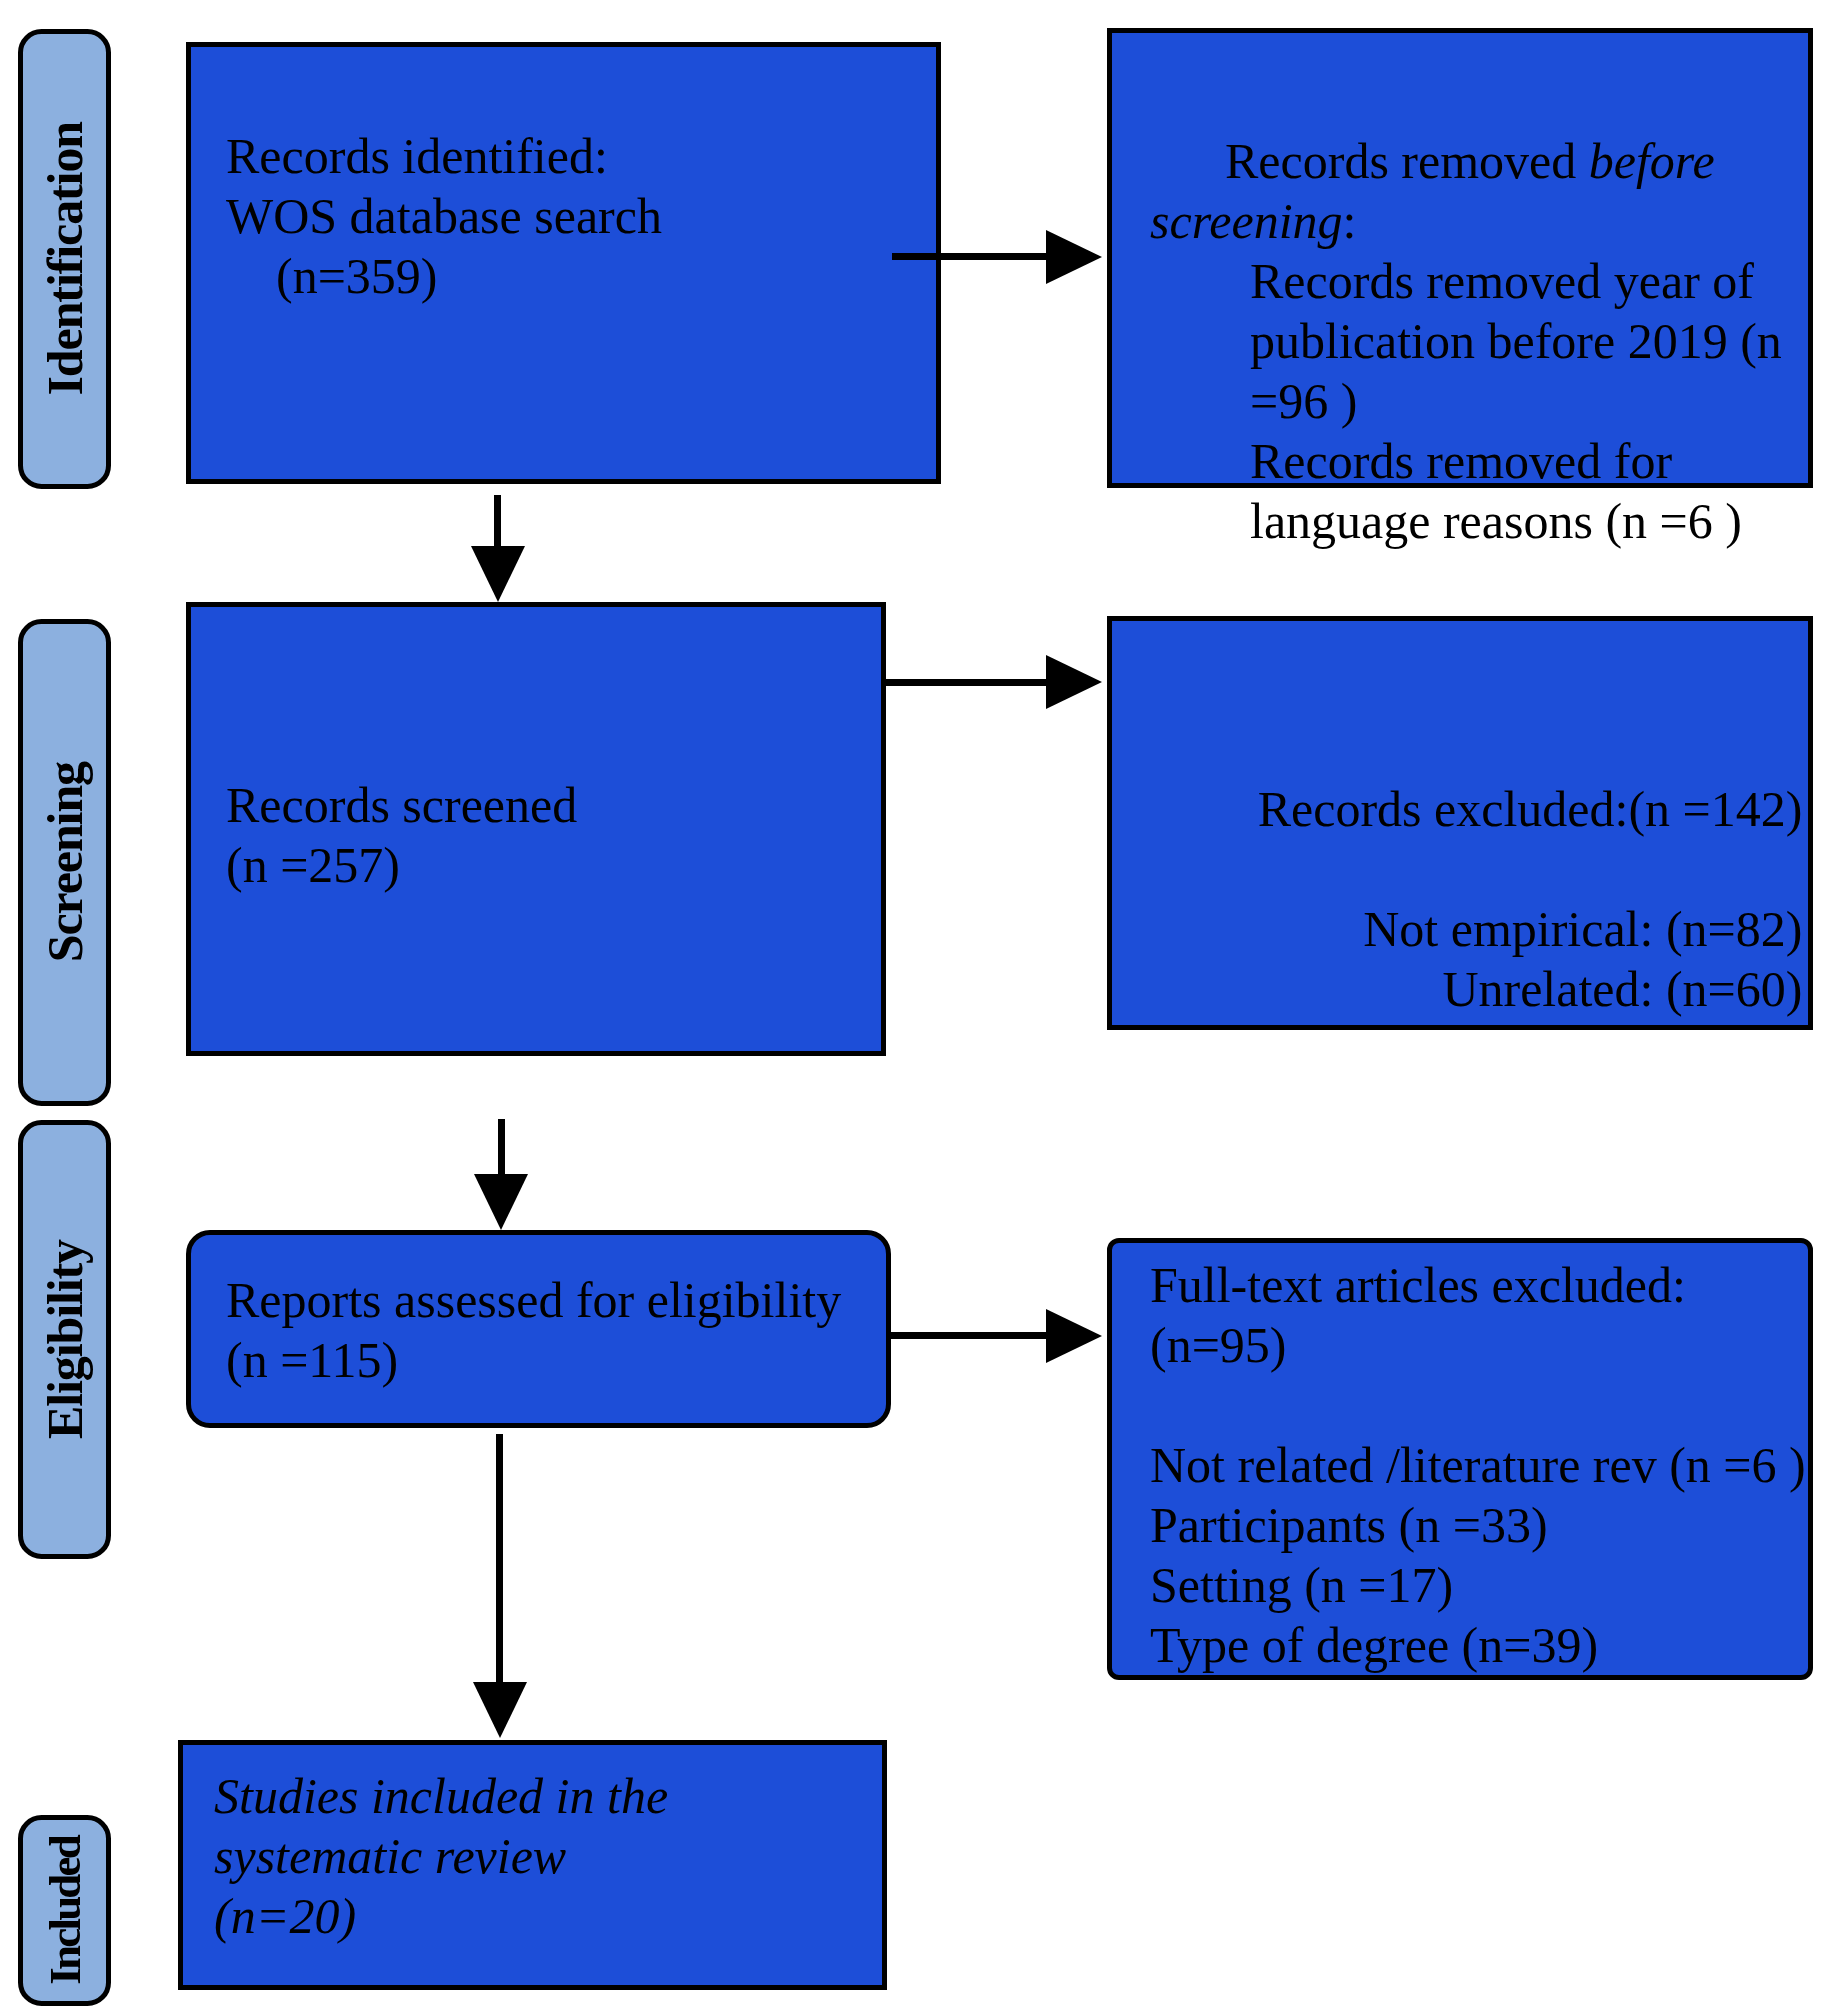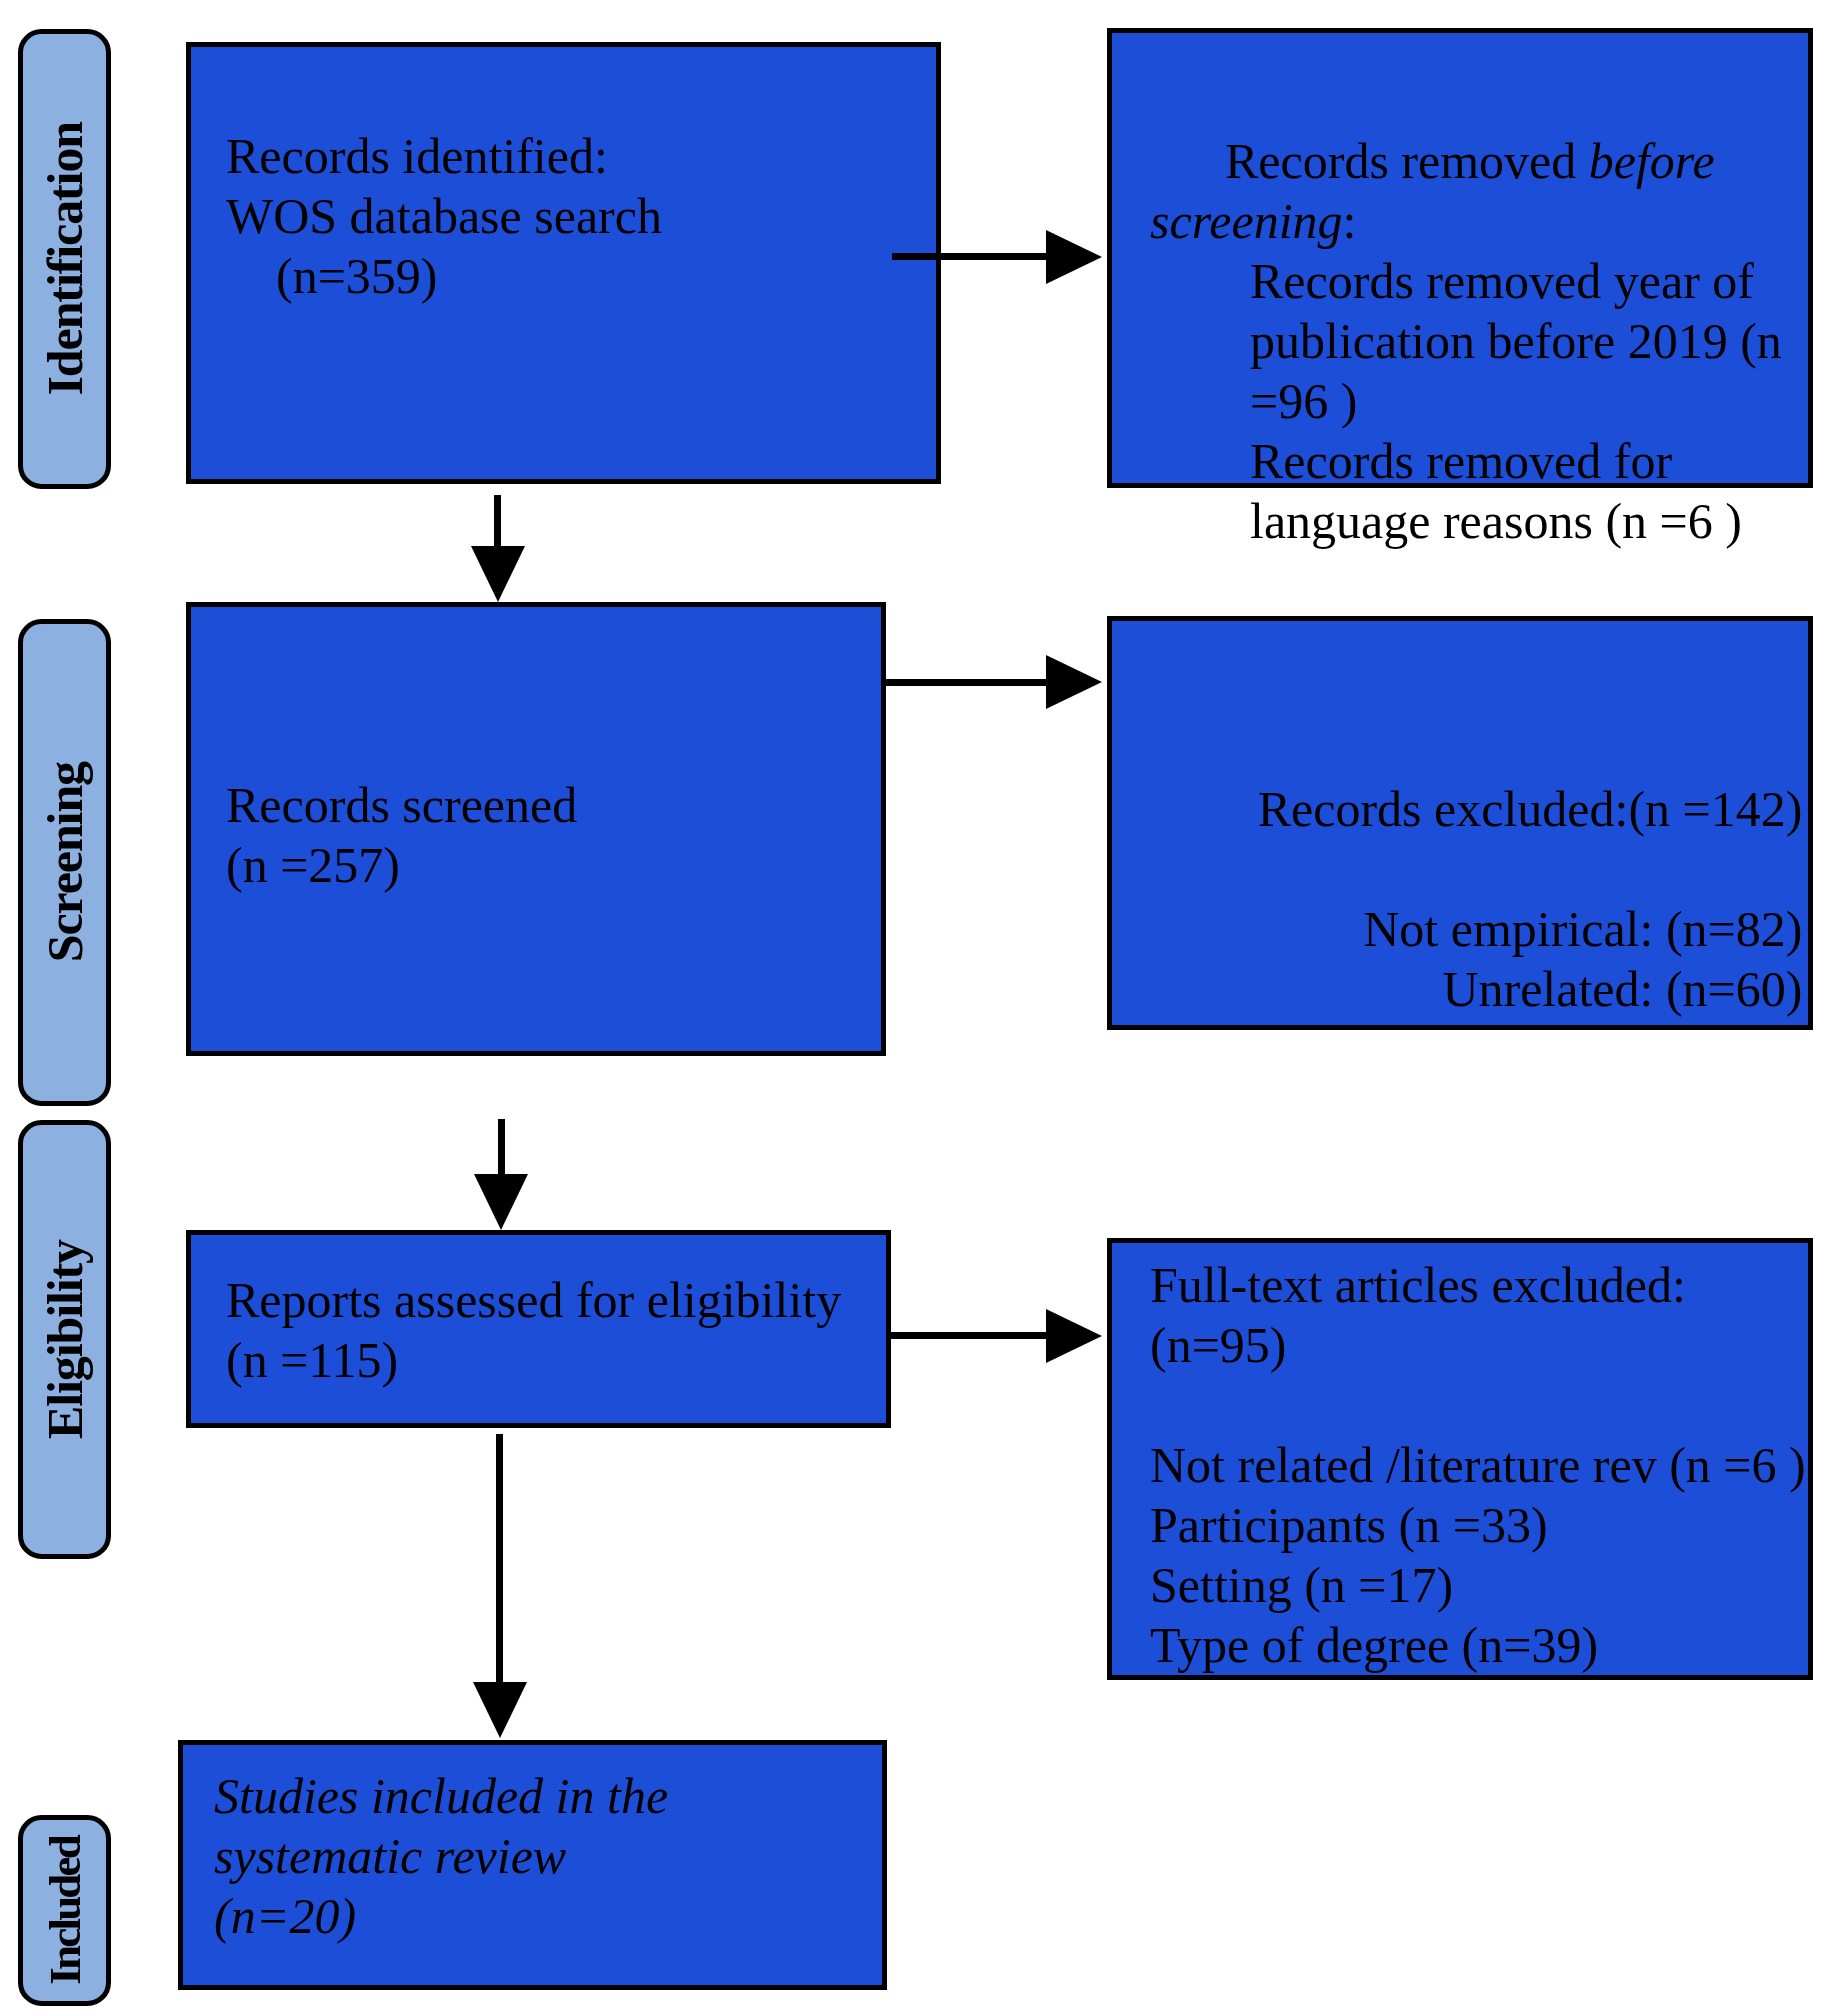--- a/index.html
+++ b/index.html
@@ -88,21 +88,21 @@
     <div class="box-text">Records identified:
 WOS database search
     (n=359)</div>
   </div>
 
   <div class="flow-box" style="left:186px; top:602px; width:700px; height:454px; padding:168px 15px 0 35px;">
     <div class="box-text">Records screened
 (n =257)</div>
   </div>
 
-  <div class="flow-box" style="left:186px; top:1230px; width:705px; height:198px; padding:35px 5.6px 0 35px;">
+  <div class="flow-box" style="left:186px; top:1230px; width:705px; height:198px; padding:35px 5.6px 0 35px;border-radius:24px;">
     <div class="box-text">Reports assessed for eligibility
 (n =115)</div>
   </div>
 
   <div class="flow-box" style="left:178px; top:1740px; width:709px; height:250px; padding:21.4px 5.6px 0 31px;font-style:italic;">
     <div class="box-text">Studies included in the
 systematic review
 (n=20)</div>
   </div>
 
@@ -117,21 +117,21 @@
     </div>
   </div>
 
   <div class="flow-box" style="left:1107px; top:616px; width:706px; height:414px; padding:158px 5.6px 0 38px;text-align:right;">
     <div class="box-text">Records excluded:(n =142)
 
 Not empirical: (n=82)
 Unrelated: (n=60)</div>
   </div>
 
-  <div class="flow-box" style="left:1107px; top:1238px; width:706px; height:442px; padding:12.4px 5.6px 0 38px;">
+  <div class="flow-box" style="left:1107px; top:1238px; width:706px; height:442px; padding:12.4px 5.6px 0 38px;border-radius:12px;">
     <div class="box-text">Full-text articles excluded:
 (n=95)
 
 Not related /literature rev (n =6 )
 Participants (n =33)
 Setting (n =17)
 Type of degree (n=39)</div>
   </div>
 
   <div>

